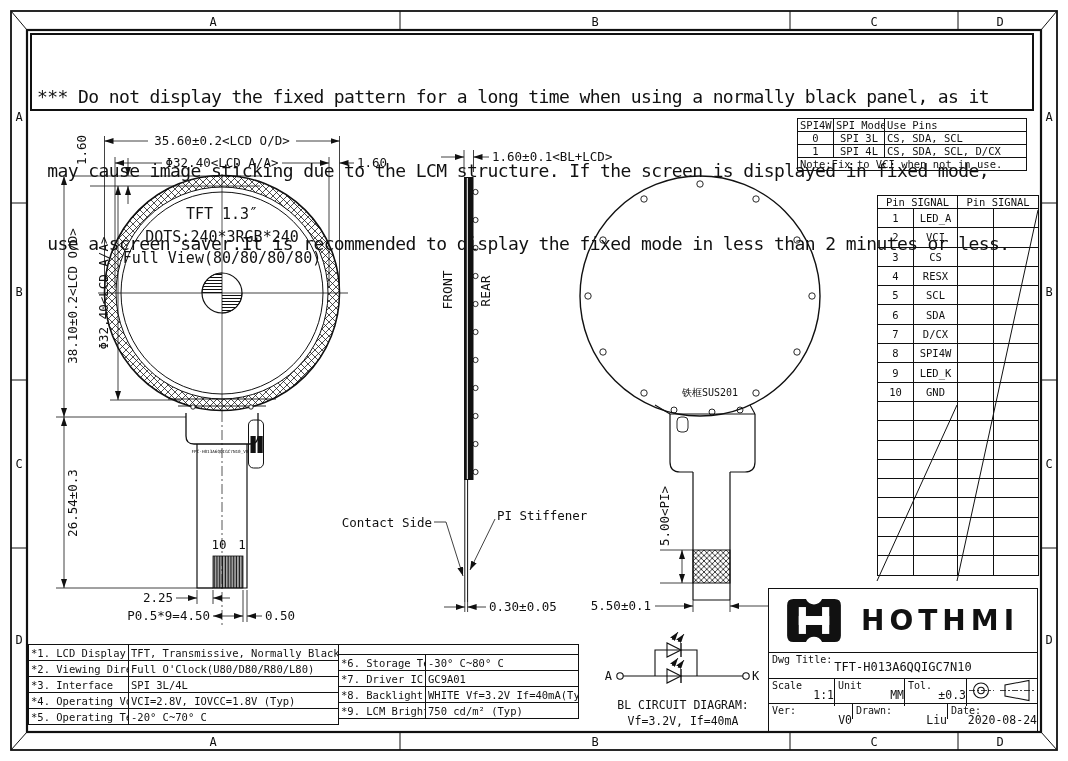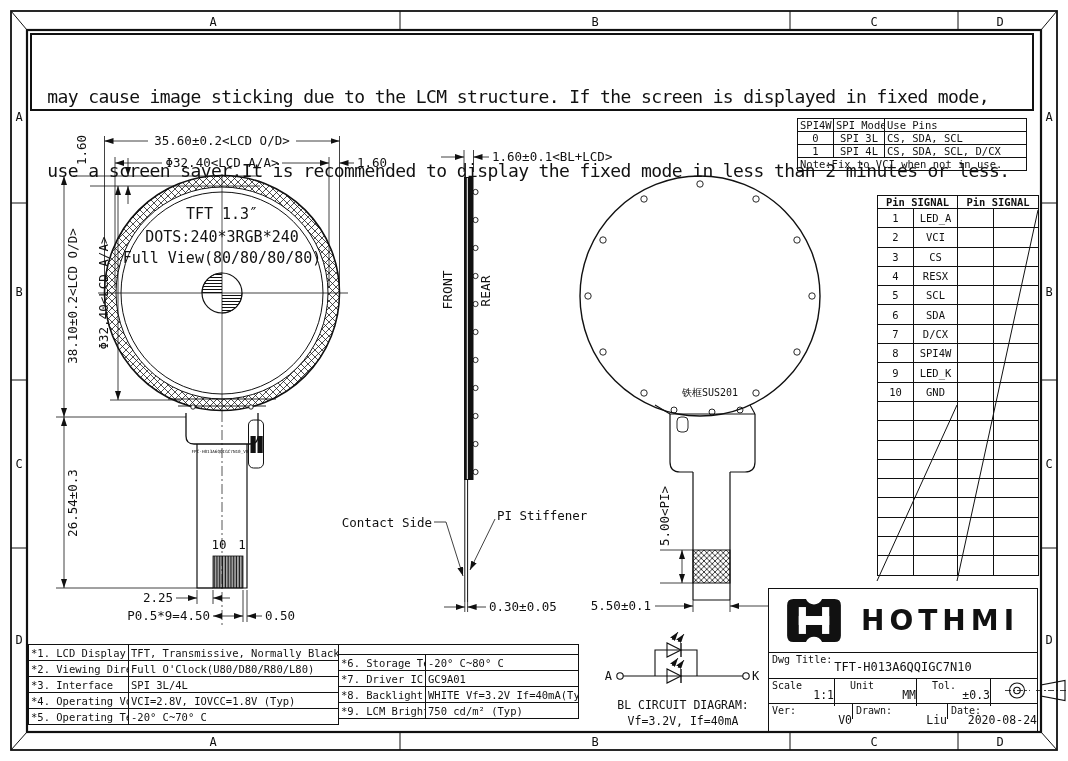--- a/index.html
+++ b/index.html
@@ -11,38 +11,38 @@
         border:2px solid #111;box-sizing:border-box;font-size:18px;
         line-height:24.5px;letter-spacing:-0.6px;white-space:pre;padding:1px 0 0 5px;}
   table.dt{position:absolute;border-collapse:collapse;table-layout:fixed;background:transparent;}
   table.dt td{border:1px solid #111;padding:0 2px;font-size:10.5px;overflow:hidden;
               white-space:nowrap;background:transparent;}
   table.spi{left:797px;top:118px;width:229px;}
   table.spi td{text-align:center;height:12px;}
   table.spi td.l{text-align:left;}
   table.pin{left:877px;top:195px;width:161px;}
   table.pin td{text-align:center;height:18.3px;}
-  table.pin tr.hdr td{height:12px;font-weight:bold;}
+  table.pin tr.hdr td{height:12px;}
   table.spec{font-size:10.5px;}
   table.specL{left:28px;top:644px;width:310px;}
   table.specR{left:338px;top:644px;width:240px;}
   table.spec td{height:15px;}
   table.specR tr.empty td{height:9px;border-bottom:1px solid #111;}
   .tb{position:absolute;left:768px;top:588px;width:270px;height:144px;
       border:1.6px solid #111;box-sizing:border-box;}
   .tb .row{position:absolute;left:0;right:0;box-sizing:border-box;}
   .tb .logo-row{top:0;height:64px;border-bottom:1.4px solid #111;
       display:flex;align-items:center;padding-left:18px;}
   .brand{font-family:"DejaVu Sans",sans-serif;font-weight:bold;font-size:28px;
          letter-spacing:5px;margin-left:20px;}
   .tb .dwg-row{top:64px;height:26px;border-bottom:1.4px solid #111;}
   .lbl{position:absolute;left:3px;top:1px;font-size:10px;}
   .dwg-val{position:absolute;left:0;right:0;top:7px;text-align:center;font-size:12px;}
   .tb .scale-row{top:90px;height:25px;border-bottom:1.4px solid #111;
-      display:grid;grid-template-columns:66px 70px 62px 1fr;gap:12px;}
+      display:grid;grid-template-columns:66px 70px 62px 1fr;}
   .tb .ver-row{top:115px;bottom:12px;display:grid;grid-template-columns:84px 95px 1fr;}
   .tb .cell{position:relative;border-right:1.2px solid #111;box-sizing:border-box;}
   .tb .cell:last-child{border-right:none;}
   .tb .cell .val{position:absolute;left:0;right:0;top:9px;text-align:right;font-size:11.5px;}
 </style>
 </head>
 <body>
 
 <div class="sheet">
 
@@ -251,20 +251,21 @@
     <text x="683" y="725" font-size="11.5" text-anchor="middle" fill="#111" stroke="none">Vf=3.2V, If=40mA</text>
   </g>
 
   <g stroke="#111" stroke-width="1">
     <line x1="877" y1="581" x2="957" y2="405"></line>
     <line x1="957" y1="581" x2="1038" y2="210"></line>
   </g>
 </svg>
 
 <div class="warn">
+  <div>*** Do not display the fixed pattern for a long time when using a normally black panel, as it</div>
   <div> may cause image sticking due to the LCM structure. If the screen is displayed in fixed mode,</div>
   <div> use a screen saver.It is recommended to display the fixed mode in less than 2 minutes or less.</div>
 </div>
 
 <table class="dt spi">
   <colgroup>
         <col style="width:36px">
         <col style="width:51px">
         <col style="width:142px">
       </colgroup>
@@ -451,21 +452,21 @@
   <colgroup>
         <col style="width:87px">
         <col style="width:153px">
       </colgroup>
   <tbody>
         <tr class="empty">
           <td colspan="2"></td>
         </tr>
   <tr>
           <td>*6. Storage Temp</td>
-          <td>-20° C~80° C</td>
+          <td>-30° C~80° C</td>
         </tr>
   <tr>
           <td>*7. Driver IC</td>
           <td>GC9A01</td>
         </tr>
   <tr>
           <td>*8. Backlight</td>
           <td>WHITE Vf=3.2V If=40mA(Typ)</td>
         </tr>
   <tr>

